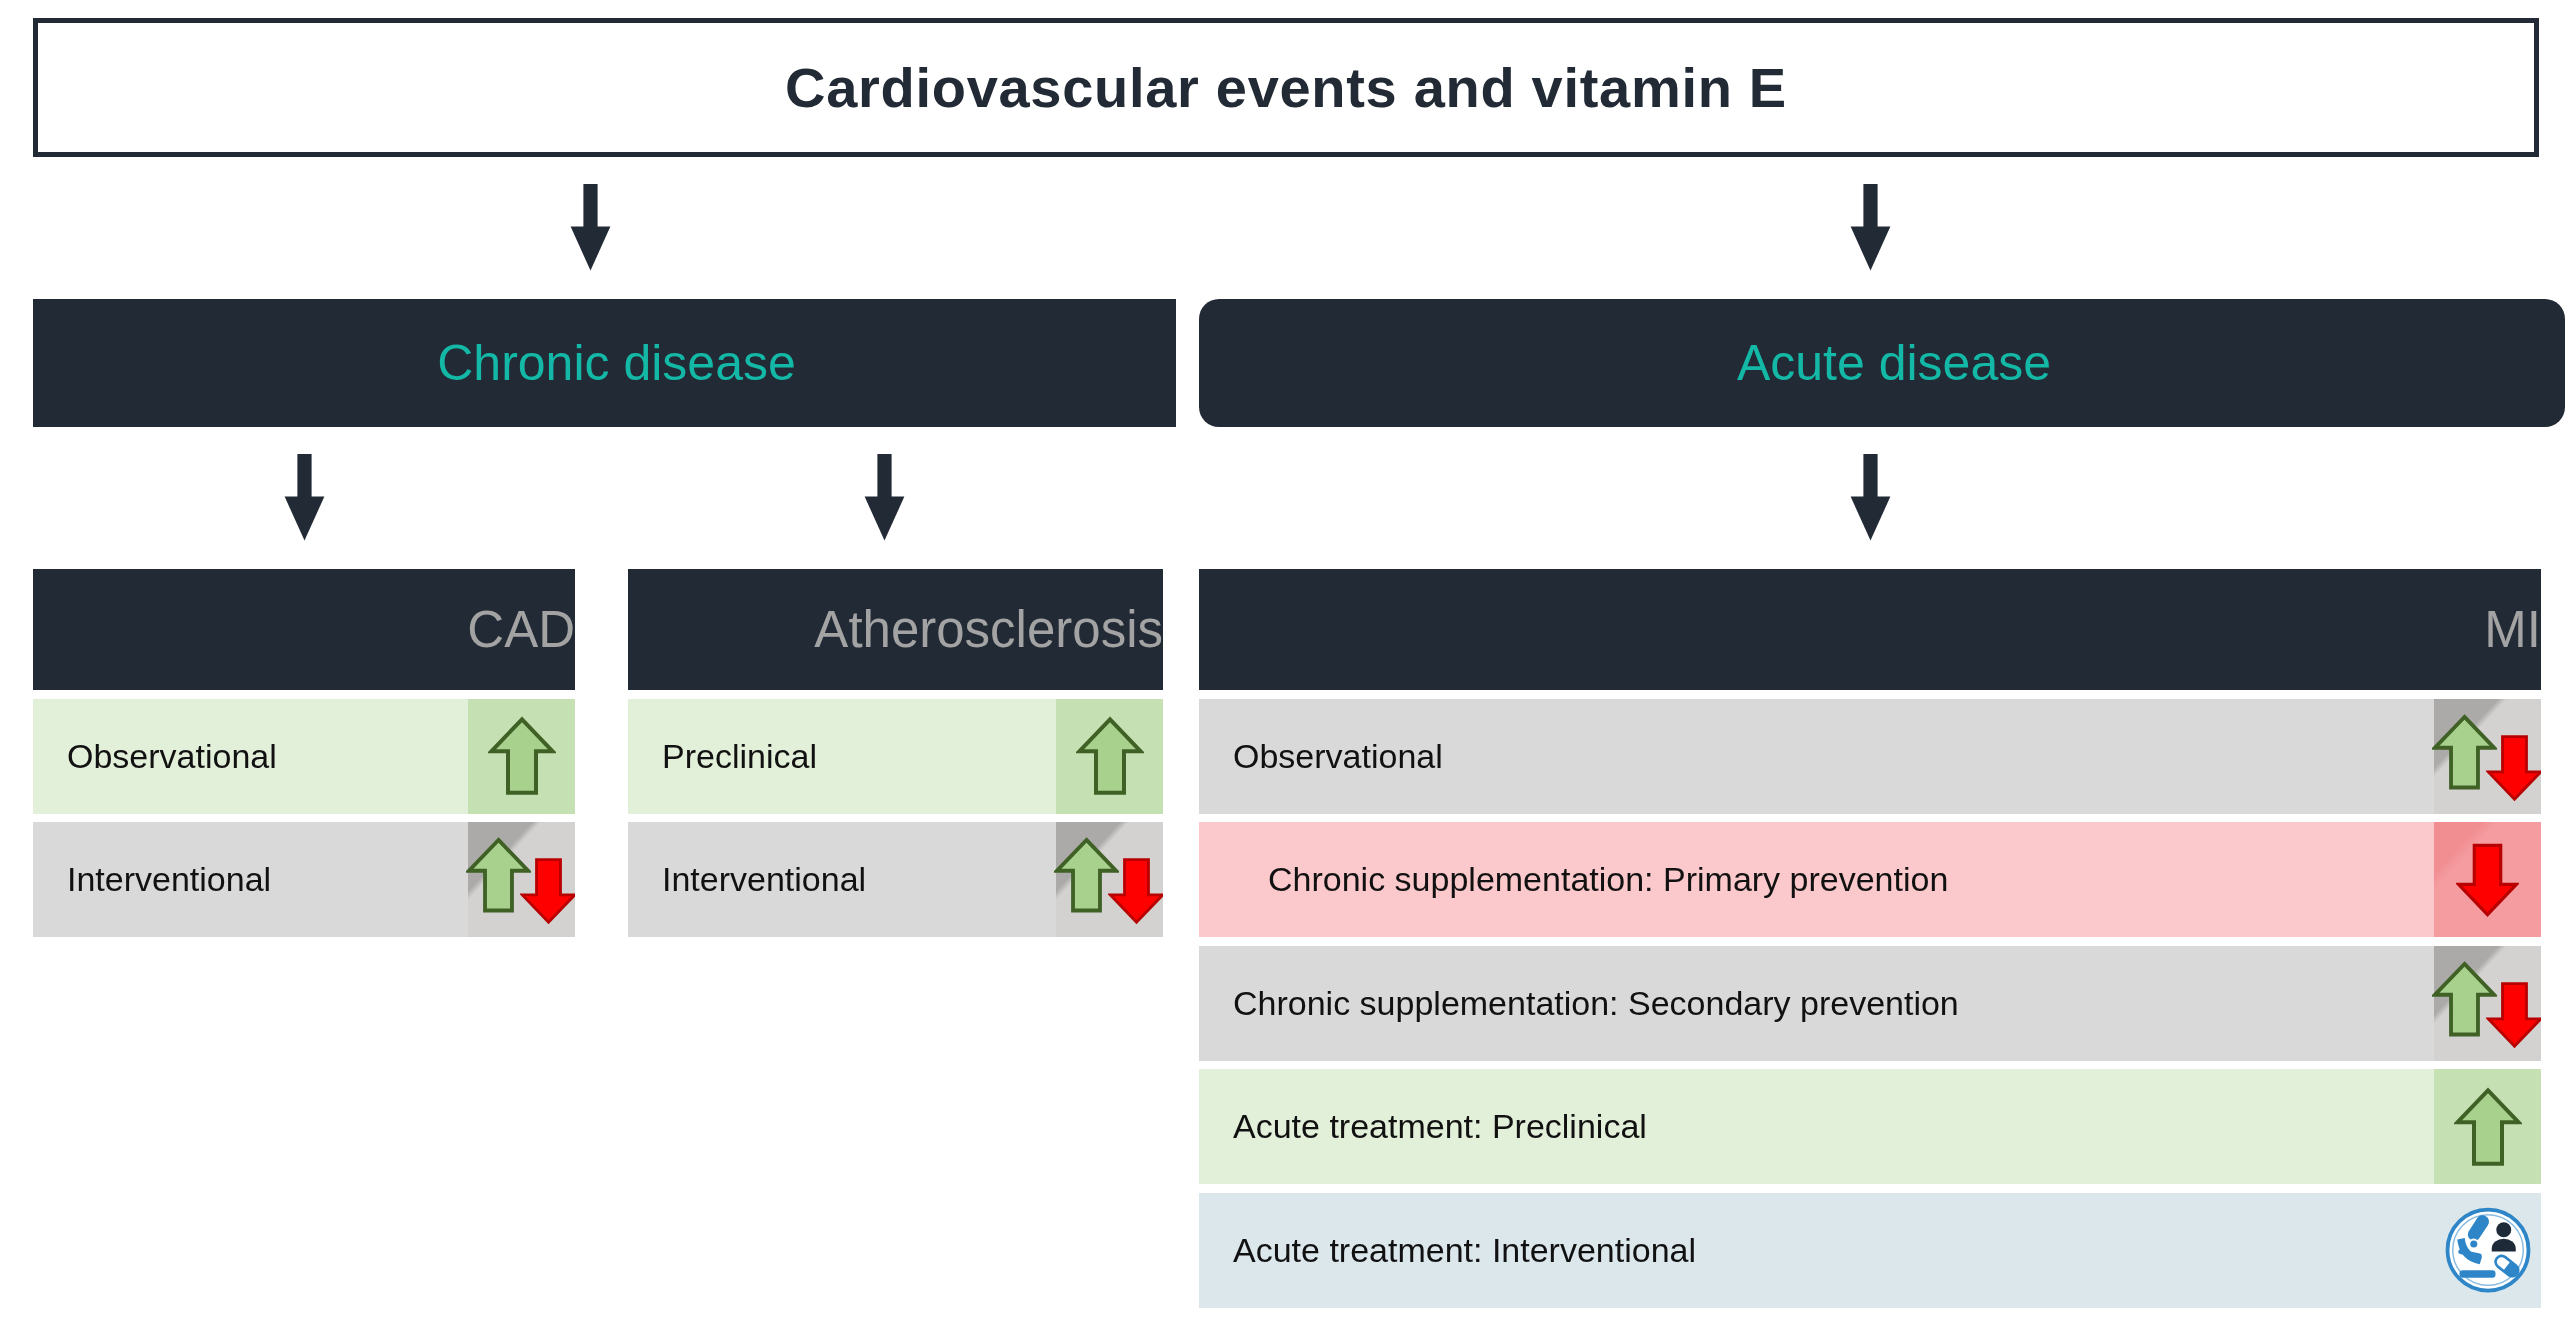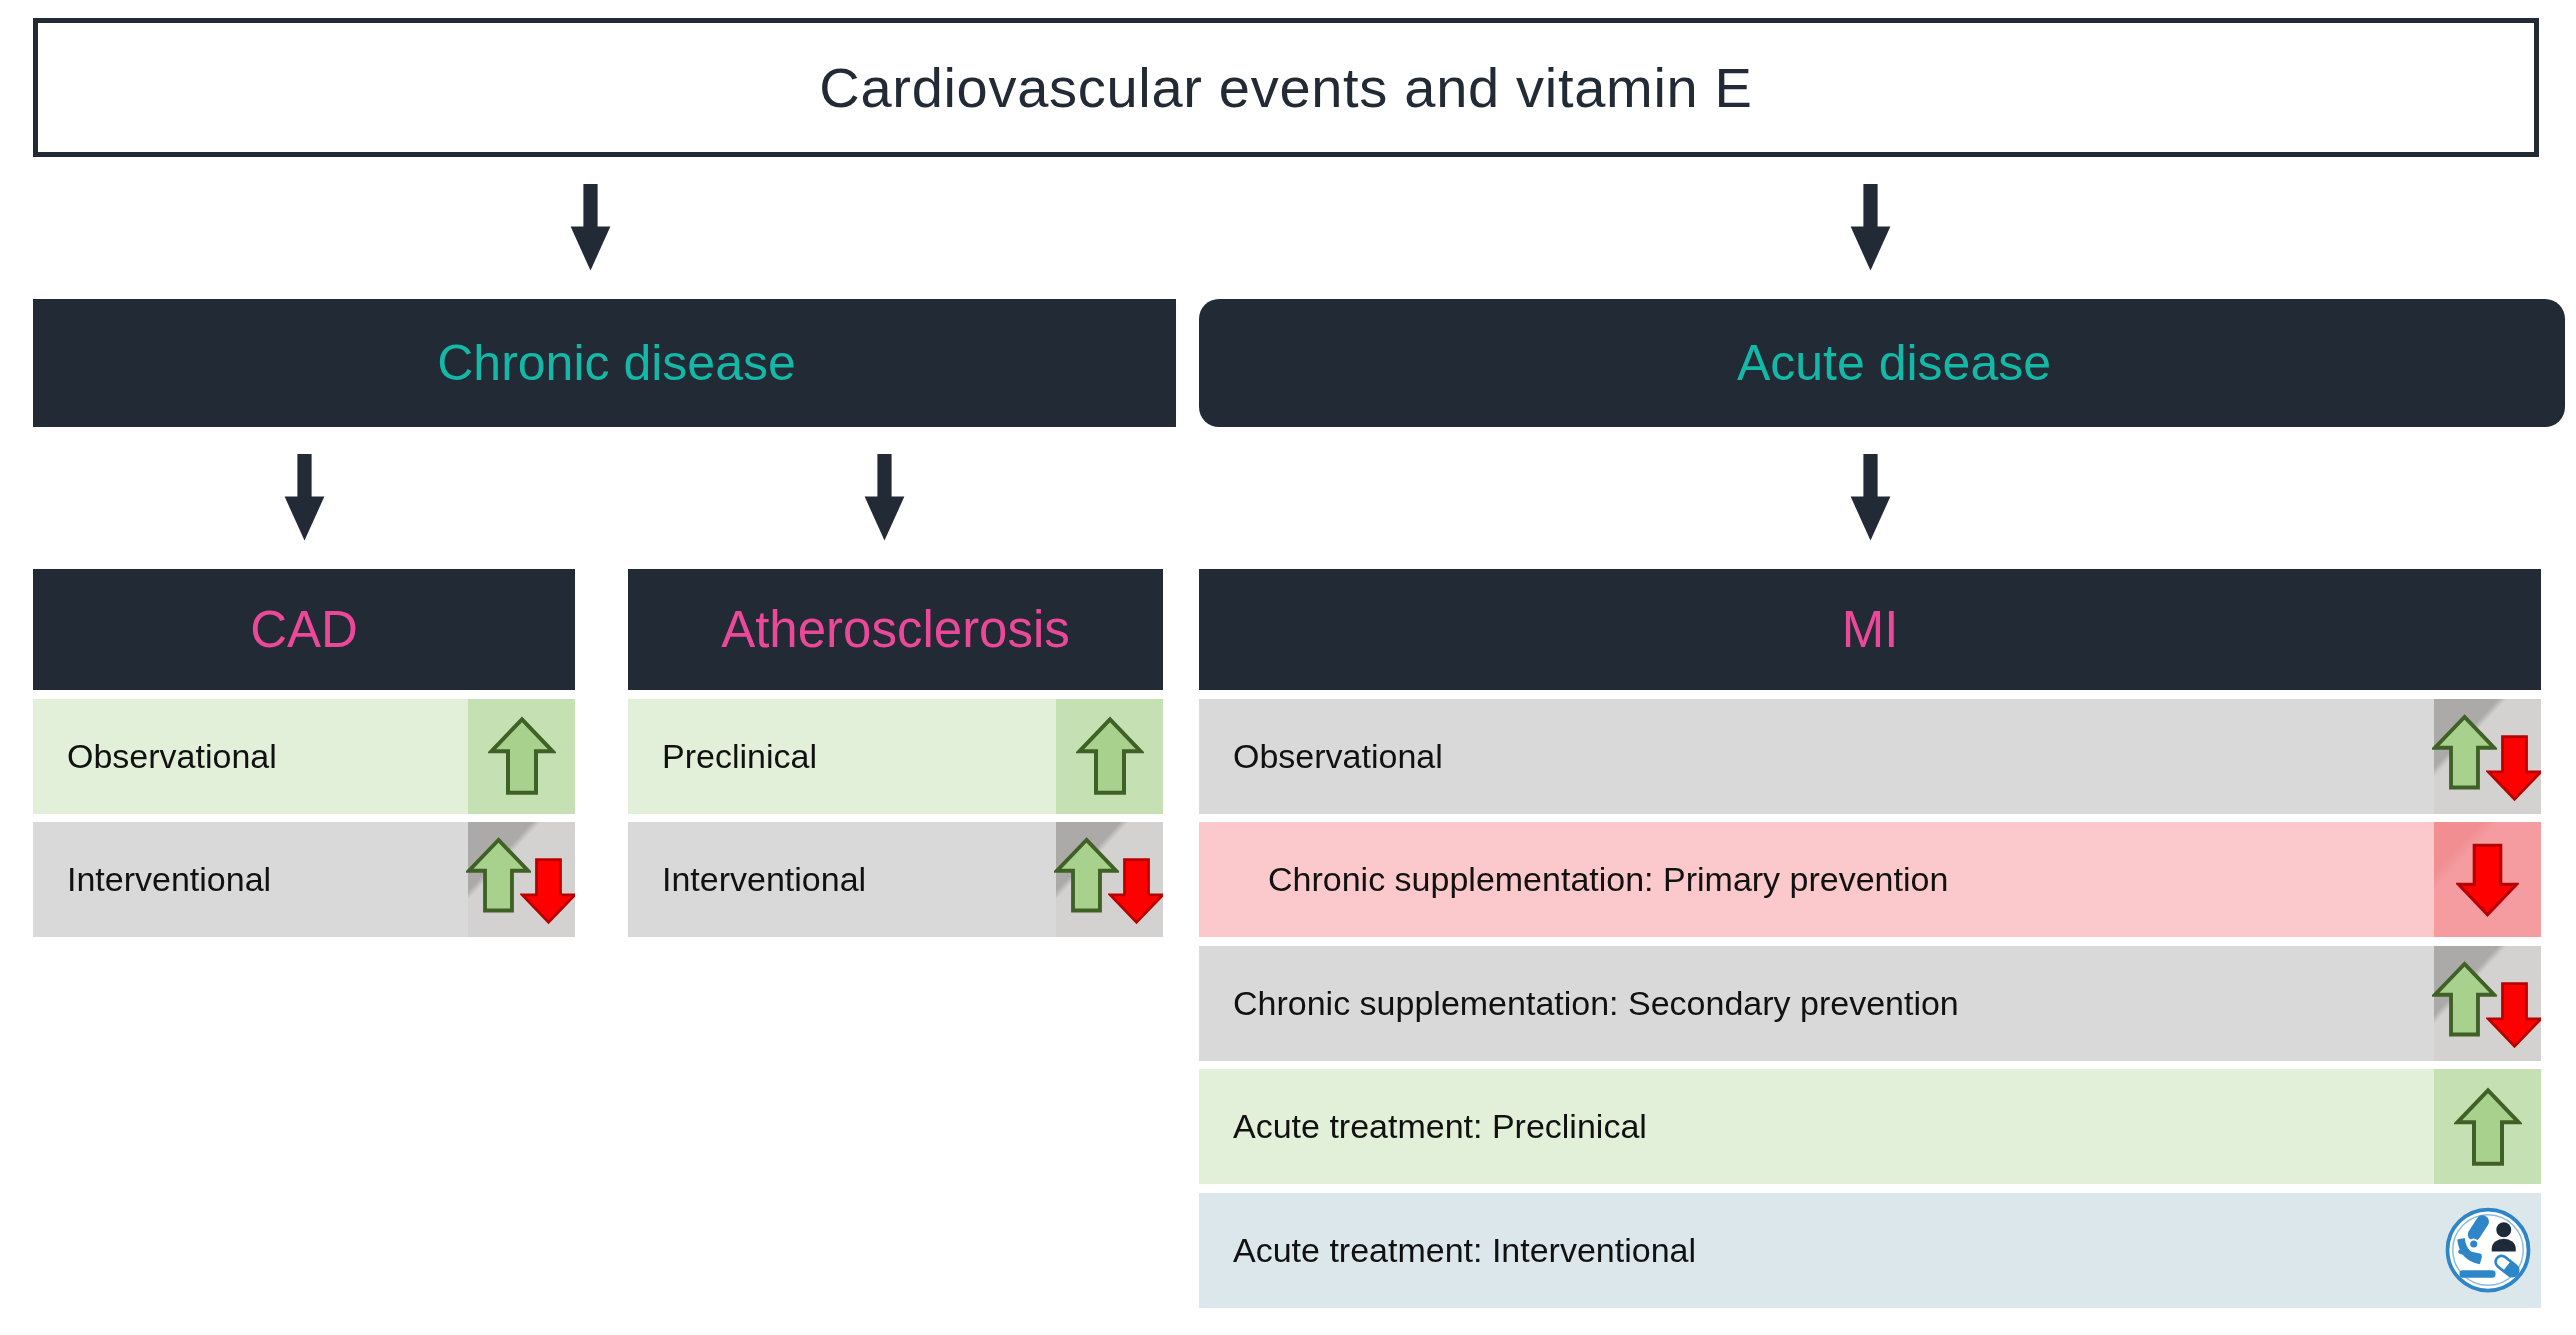--- a/index.html
+++ b/index.html
@@ -10,40 +10,40 @@
     font-family:"Liberation Sans", sans-serif;
     overflow:hidden;
   }
   .title-box{
     position:absolute;left:33px;top:18px;width:2506px;height:139px;
     box-sizing:border-box;border:5px solid var(--navy,#222A35);
     background:#ffffff;
     display:flex;align-items:center;justify-content:center;
   }
   .title-box .title-text{
-    font-size:56px;font-weight:normal;color:var(--navy,#222A35);
+    font-size:56px;font-weight:bold;color:var(--navy,#222A35);
     letter-spacing:0.7px;
   }
   .branch-box{
     position:absolute;top:299px;height:128px;
     background:var(--navy,#222A35);color:#14b8a6;
     display:flex;align-items:center;justify-content:center;
     font-size:50px;
     padding-left:24px;
   }
   #branch-chronic{left:33px;width:1119px;}
   #branch-acute{left:1199px;width:1342px;border-radius:20px;}
   .connector{position:absolute;width:43px;height:88px;}
   .column{position:absolute;top:569px;}
   #col-cad{left:33px;width:542px;}
   #col-atherosclerosis{left:616px;width:535px;padding-left:12px;}
   #col-mi{left:1199px;width:1342px;}
   .col-header{
-    height:121px;background:var(--navy,#222A35);color:#ec4899;
-    display:flex;align-items:center;justify-content:center;
+    height:121px;background:var(--navy,#222A35);color:#a3a3a3;
+    display:flex;align-items:center;justify-content:flex-end;
     font-size:51px;
   }
   .row{
     height:115px;margin-top:8.5px;
     display:flex;align-items:stretch;overflow:hidden;
   }
   .row-label{
     flex:1;display:flex;align-items:center;
     padding-left:34px;
     font-size:34px;color:#111111;

